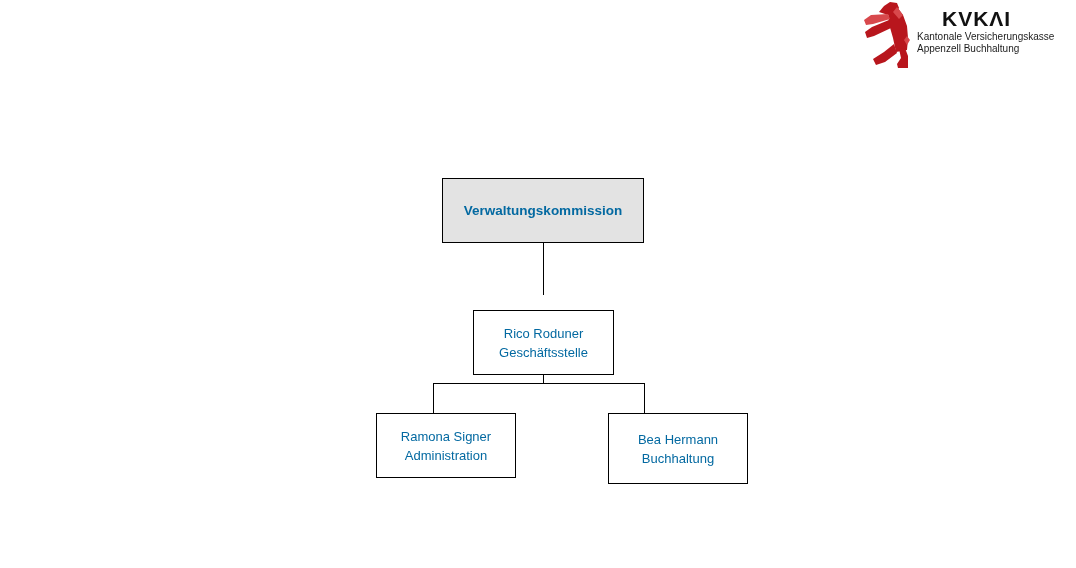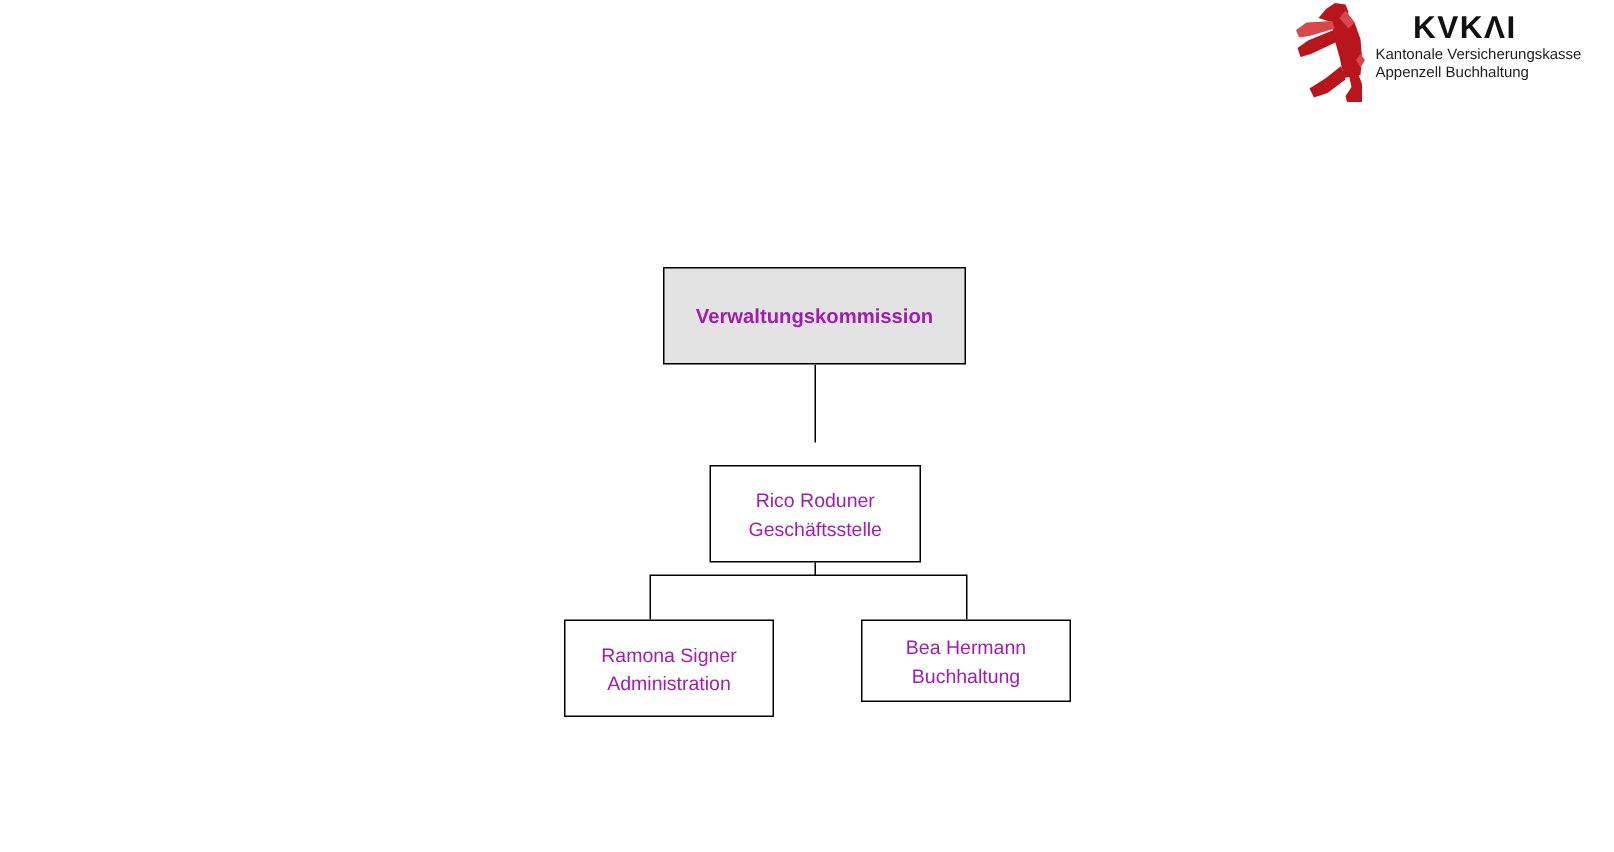--- a/index.html
+++ b/index.html
@@ -59,21 +59,21 @@
     box-sizing: border-box;
     border: 1px solid #000000;
     background: #ffffff;
     display: flex;
     flex-direction: column;
     align-items: center;
     justify-content: center;
     text-align: center;
     font-size: 13px;
     line-height: 19px;
-    color: #a21caf;
+    color: #0369a1;
   }
   .node.root {
     left: 442px;
     top: 178px;
     width: 202px;
     height: 65px;
     font-weight: bold;
     font-size: 13.5px;
   }
   .node.manager {
@@ -83,24 +83,24 @@
     height: 65px;
     margin-top: 15px;
   }
   .node.staff-left {
     left: 376px;
     top: 413px;
     width: 140px;
     height: 65px;
   }
   .node.staff-right {
-    left: 574px;
+    left: 608px;
     top: 413px;
     width: 140px;
-    height: 55px;
+    height: 71px;
   }
   .connector {
     position: absolute;
     background: #000000;
   }
   .conn-v1 { left: 543px; top: 243px; width: 1px; height: 52px; }
   .conn-v2 { left: 543px; top: 360px; width: 1px; height: 24px; }
   .conn-h  { left: 433px; top: 383px; width: 212px; height: 1px; }
   .conn-v3 { left: 433px; top: 384px; width: 1px; height: 29px; }
   .conn-v4 { left: 644px; top: 384px; width: 1px; height: 29px; }

